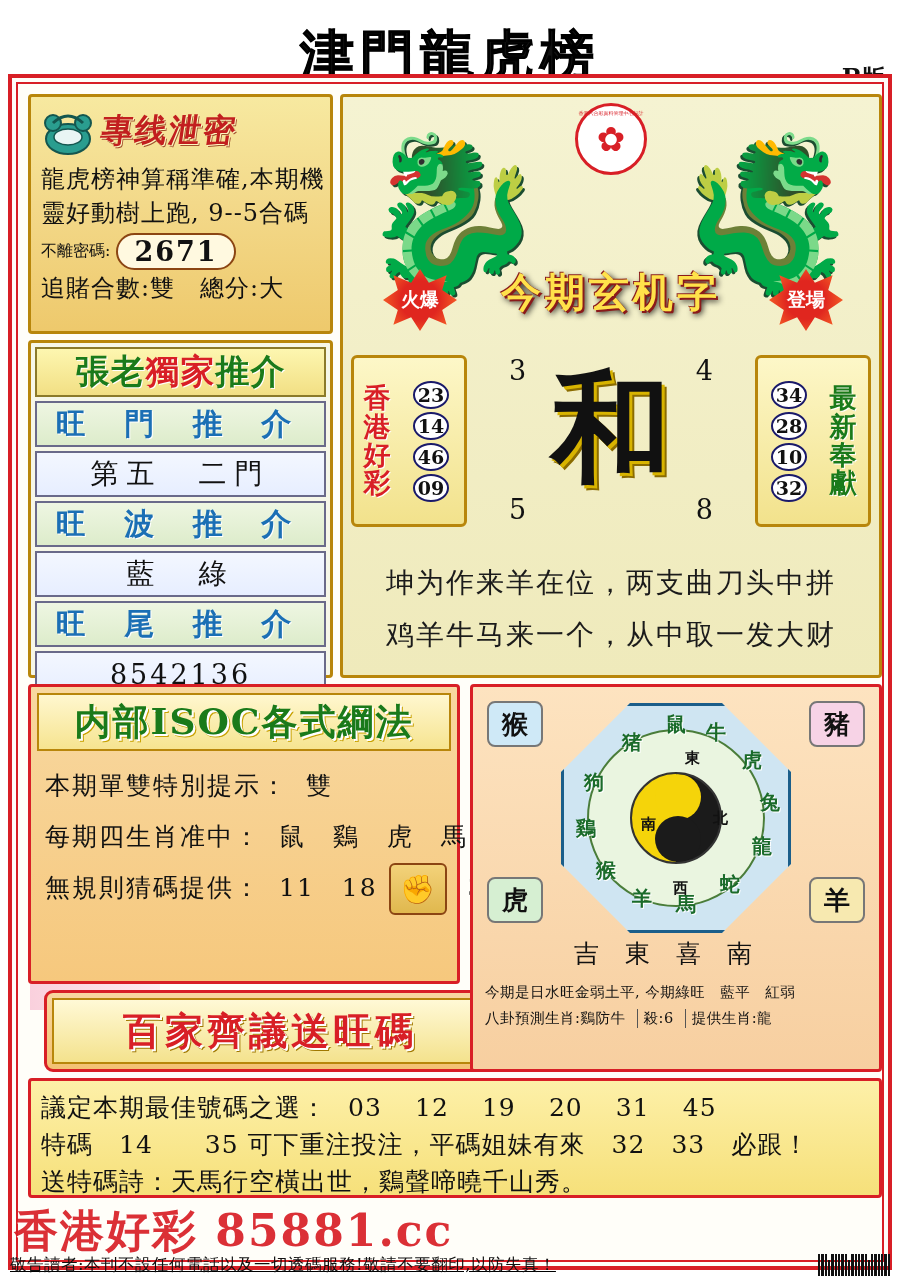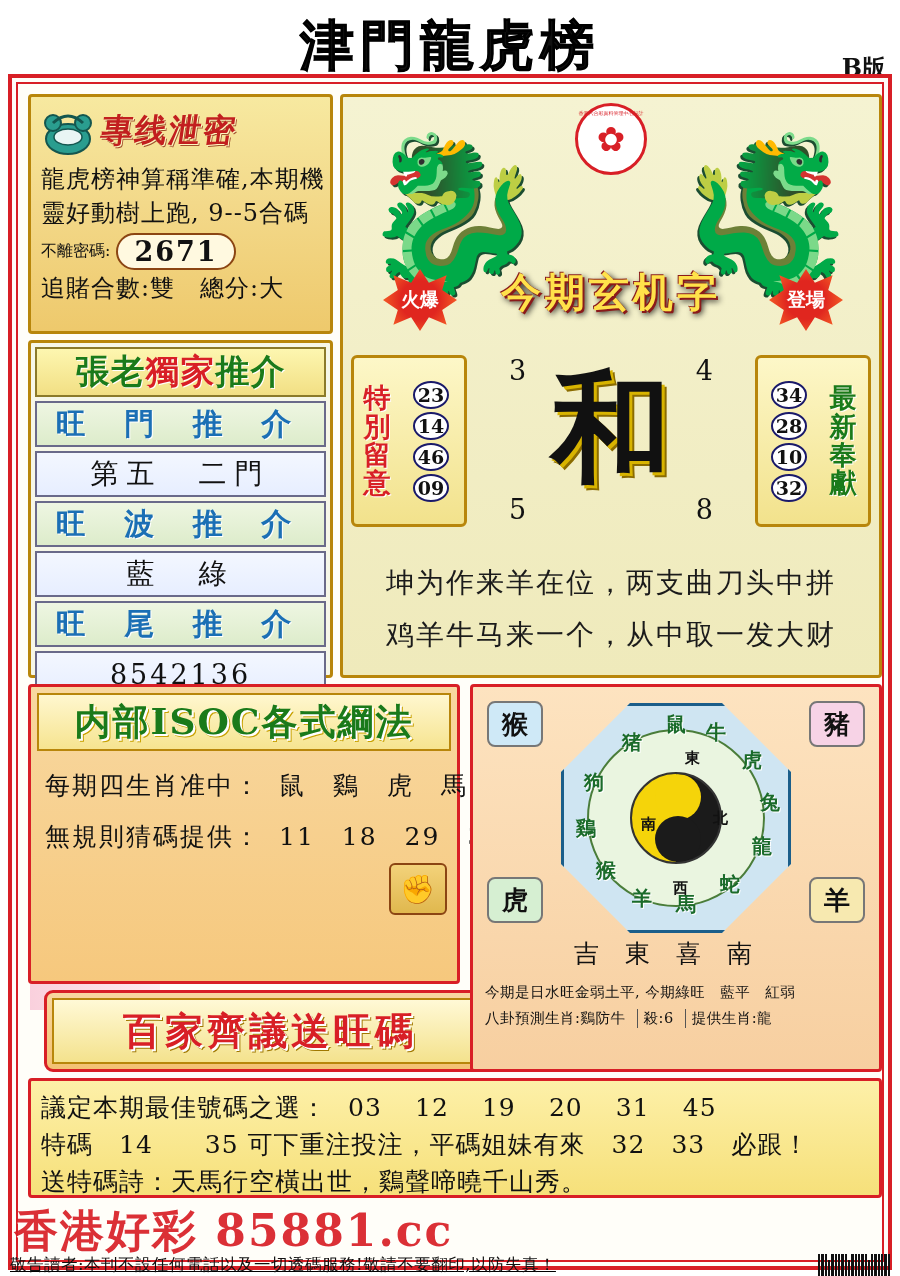--- a/index.html
+++ b/index.html
@@ -10,21 +10,21 @@
     font-family:"Liberation Sans", sans-serif;
     position:relative;
     overflow:hidden;
   }
   .page {
     position:absolute; inset:0;
     background:#ffffff;
   }
   
   .masthead {
-    position:absolute; left:0; top:8px; width:900px; height:72px;
+    position:absolute; left:0; top:18px; width:900px; height:72px;
   }
   .masthead .title {
     position:absolute; left:0; top:2px; width:900px;
     text-align:center;
     font-family:"DejaVu Serif", serif;
     font-weight:bold;
     font-size:54px;
     letter-spacing:6px;
     color:#111;
     -webkit-text-stroke:1px #000;
@@ -436,21 +436,21 @@
             <div class="ring-txt">香港六合彩資料管理中心設計</div>
             <div class="flower">✿</div>
           </div>
           <div class="burst left">火爆</div>
           <div class="burst right">登場</div>
           <div class="xj-headline">今期玄机字</div>
         </div>
 
         <div class="xj-mid">
           <div class="side-panel left">
-            <div class="vert-label">特別留意</div>
+            <div class="vert-label">香港好彩</div>
             <div class="ball-col">
               <div class="ball">23</div>
               <div class="ball">14</div>
               <div class="ball">46</div>
               <div class="ball">09</div>
             </div>
           </div>
 
           <div class="side-panel right">
             <div class="ball-col">
@@ -471,20 +471,23 @@
         </div>
 
         <div class="xj-verse">
           <div>坤为作来羊在位，两支曲刀头中拼</div>
           <div>鸡羊牛马来一个，从中取一发大财</div>
         </div>
       </div>
 
       <div class="box" id="isoc">
         <div class="isoc-title">内部ISOC各式綱法</div>
+        <div class="isoc-line">
+          <span>本期單雙特別提示：</span><span class="sp"></span><span>雙</span>
+        </div>
         <div class="isoc-line">
           <span>每期四生肖准中：</span><span class="sp"></span><span>鼠　鷄　虎　馬</span>
         </div>
         <div class="isoc-line">
           <span>無規則猜碼提供：</span><span class="sp"></span><span>11　18　29　30</span>
         </div>
         <div class="fist">✊</div>
       </div>
 
       <div class="pink-smudge"></div>

